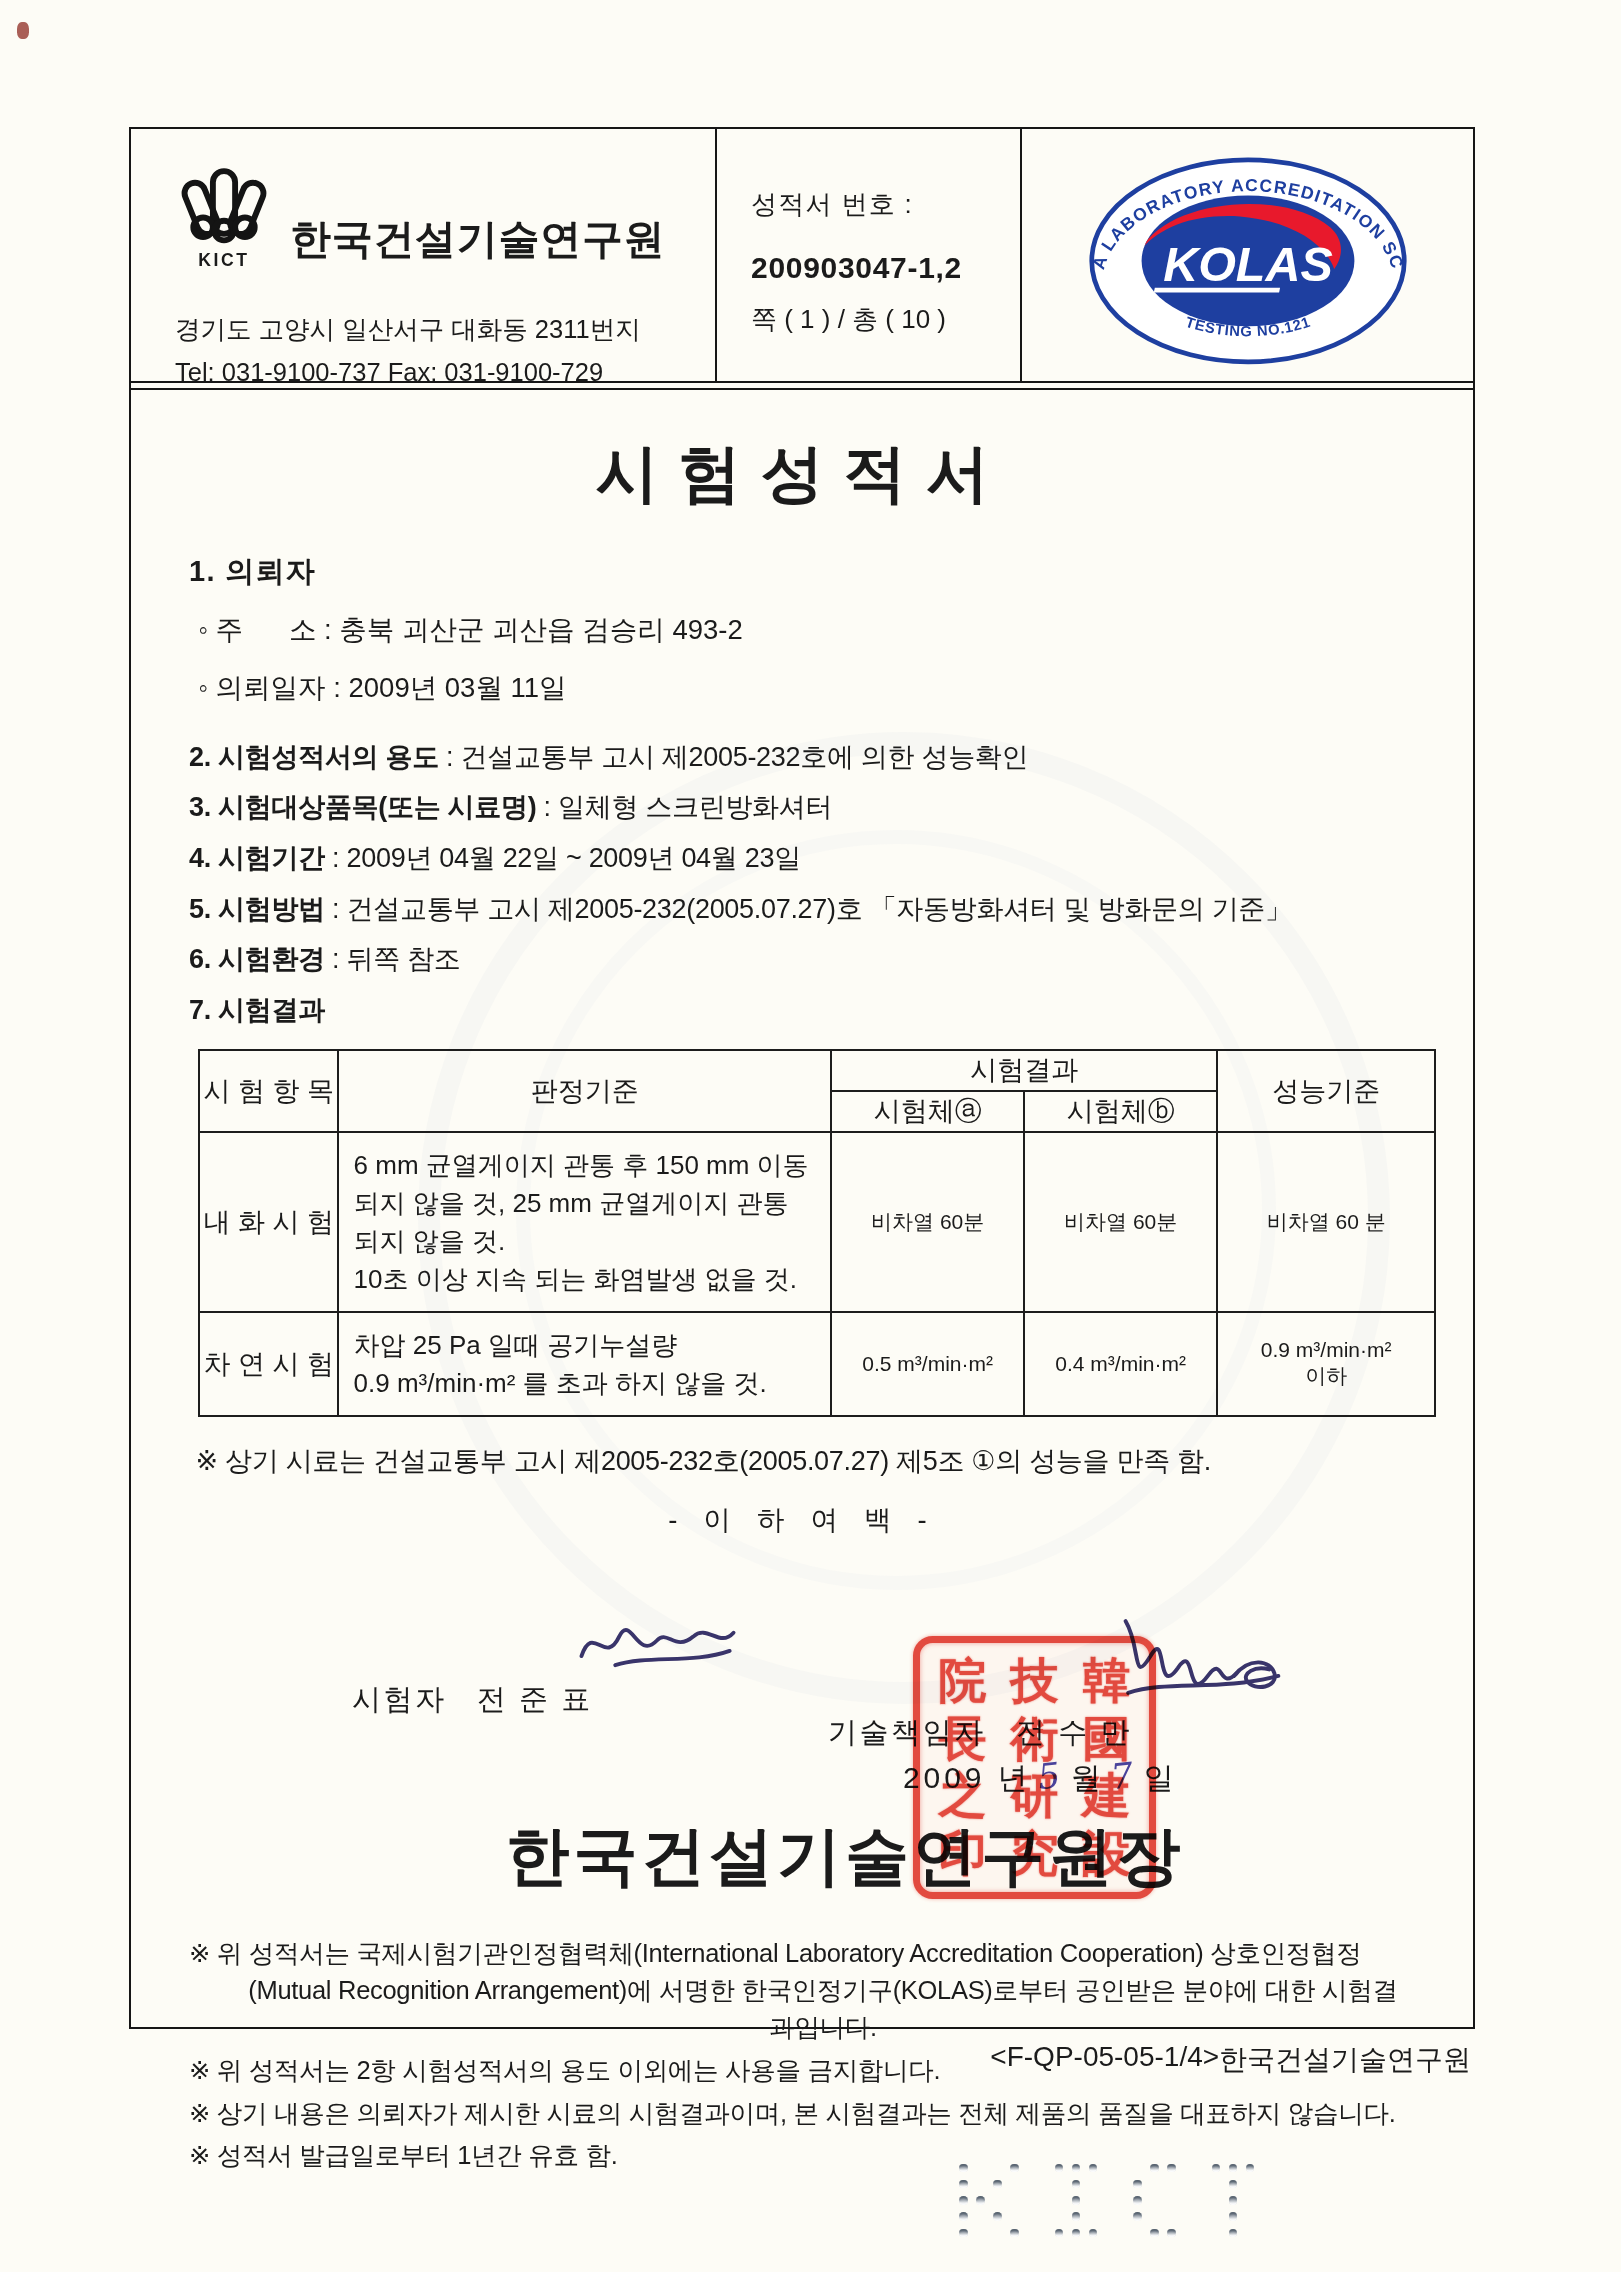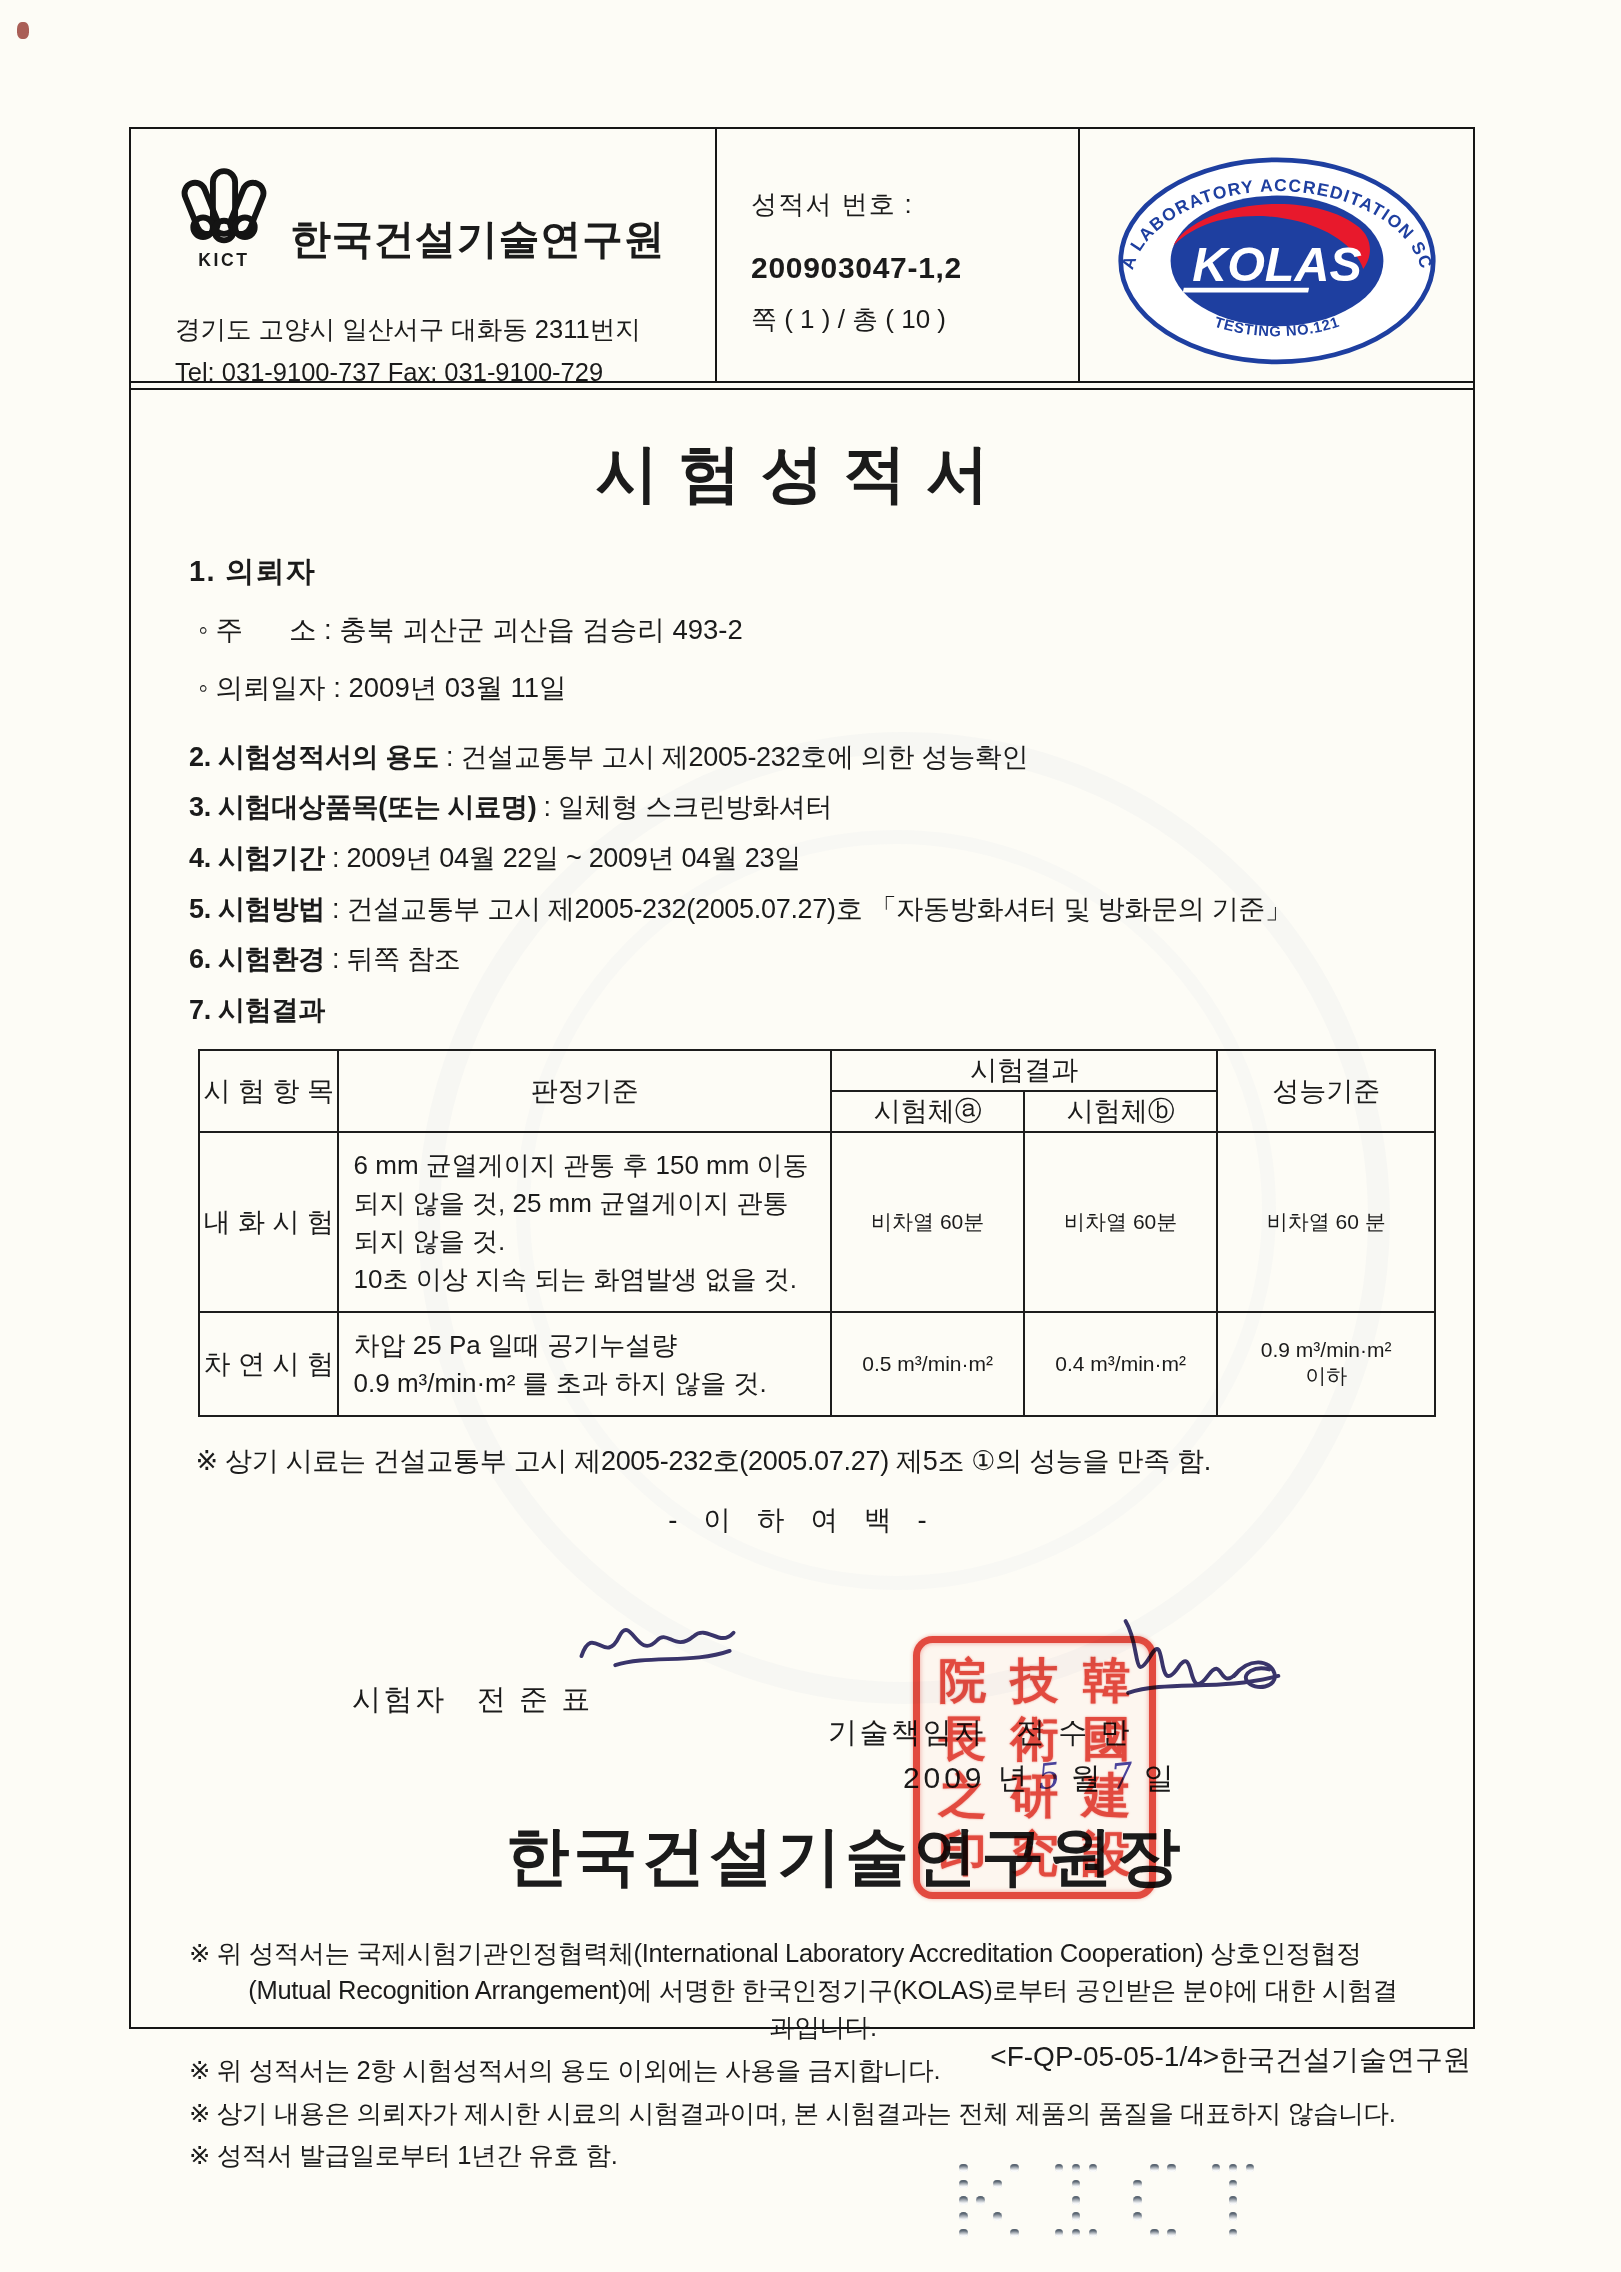--- a/index.html
+++ b/index.html
@@ -16,21 +16,21 @@
     border:14.4px solid rgba(130,165,205,0.045);}
 
   .outer-box{
     position:absolute;left:129px;top:127px;width:1346px;height:1902px;
     border:2.6px solid #161616;box-sizing:border-box;background:transparent;
   }
   
   .hdr{display:flex;height:254px;border-bottom:2px solid #161616;box-sizing:border-box;}
   .hdr-dbl{height:4.6px;border-bottom:2.6px solid #161616;}
   .hdr-left{width:586px;box-sizing:border-box;border-right:2px solid #161616;padding:38px 19.6px 0 44px;}
-  .hdr-mid{width:363px;box-sizing:border-box;border-right:2px solid #161616;padding:58px 13px 0 34px;}
+  .hdr-mid{width:305px;box-sizing:border-box;border-right:2px solid #161616;padding:58px 13px 0 34px;}
   .hdr-right{flex:1;display:flex;align-items:center;justify-content:center;}
   .brand-row{display:flex;align-items:flex-end;gap:17px;}
   .org-name{font-size:41px;font-weight:bold;letter-spacing:0.7px;white-space:nowrap;padding-bottom:3.9px;}
   .kict-logo{display:flex;flex-direction:column;align-items:center;justify-content:center;}
   .kict-logo .kict-txt{font-size:17.6px;font-weight:bold;letter-spacing:2.6px;margin-top:-1.3px;}
   .addr{margin-top:37px;font-size:25.5px;line-height:43px;white-space:nowrap;}
   .repno-label{font-size:26px;letter-spacing:1.3px;}
   .repno-value{margin-top:29px;font-size:30px;font-weight:bold;letter-spacing:0.7px;}
   .repno-page{margin-top:17px;font-size:26px;}
 

